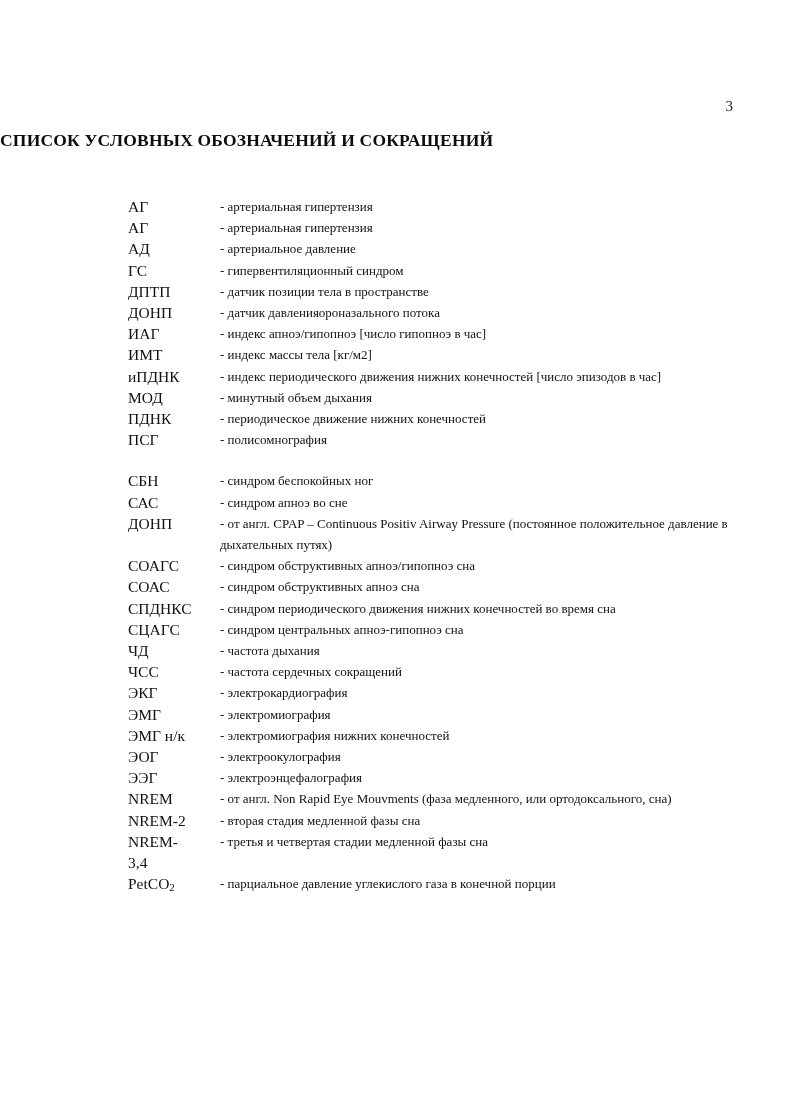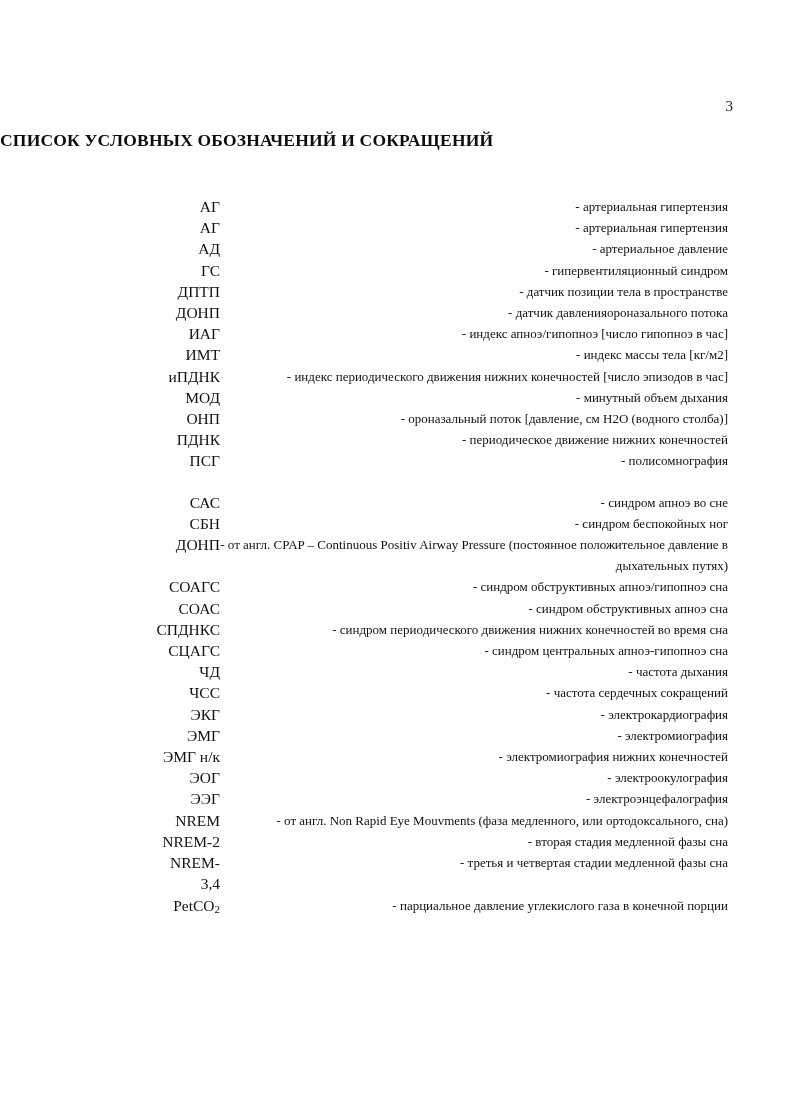--- a/index.html
+++ b/index.html
@@ -36,21 +36,20 @@
   .abbr-list {
     position: absolute;
     top: 196px;
     left: 128px;
     width: 600px;
   }
   .row {
     display: flex;
     align-items: flex-start;
     margin-bottom: 0px;
-    text-align: right;
   }
   .term {
     width: 92px;
     flex: 0 0 92px;
     font-size: 15.5px;
     line-height: 21.2px;
     color: #111111;
     white-space: nowrap;
   }
   .def {
@@ -111,41 +110,37 @@
       </div>
       <div class="row">
         <div class="term">иПДНК</div>
         <div class="def">- индекс периодического движения нижних конечностей [число эпизодов в час]</div>
       </div>
       <div class="row">
         <div class="term">МОД</div>
         <div class="def">- минутный объем дыхания</div>
       </div>
       <div class="row">
-        <div class="term">ОНП</div>
-        <div class="def">- ороназальный поток [давление, см Н2О (водного столба)]</div>
-      </div>
-      <div class="row">
         <div class="term">ПДНК</div>
         <div class="def">- периодическое движение нижних конечностей</div>
       </div>
       <div class="row">
         <div class="term">ПСГ</div>
         <div class="def">- полисомнография</div>
       </div>
       <div class="spacer"></div>
       <div class="row">
+        <div class="term">СБН</div>
+        <div class="def">- синдром беспокойных ног</div>
+      </div>
+      <div class="row">
         <div class="term">САС</div>
         <div class="def">- синдром апноэ во сне</div>
       </div>
       <div class="row">
-        <div class="term">СБН</div>
-        <div class="def">- синдром беспокойных ног</div>
-      </div>
-      <div class="row">
         <div class="term">ДОНП</div>
         <div class="def">- от англ. CPAP – Continuous Positiv Airway Pressure (постоянное положительное давление в дыхательных путях)</div>
       </div>
       <div class="row">
         <div class="term">СОАГС</div>
         <div class="def">- синдром обструктивных апноэ/гипопноэ сна</div>
       </div>
       <div class="row">
         <div class="term">СОАС</div>
         <div class="def">- синдром обструктивных апноэ сна</div>

